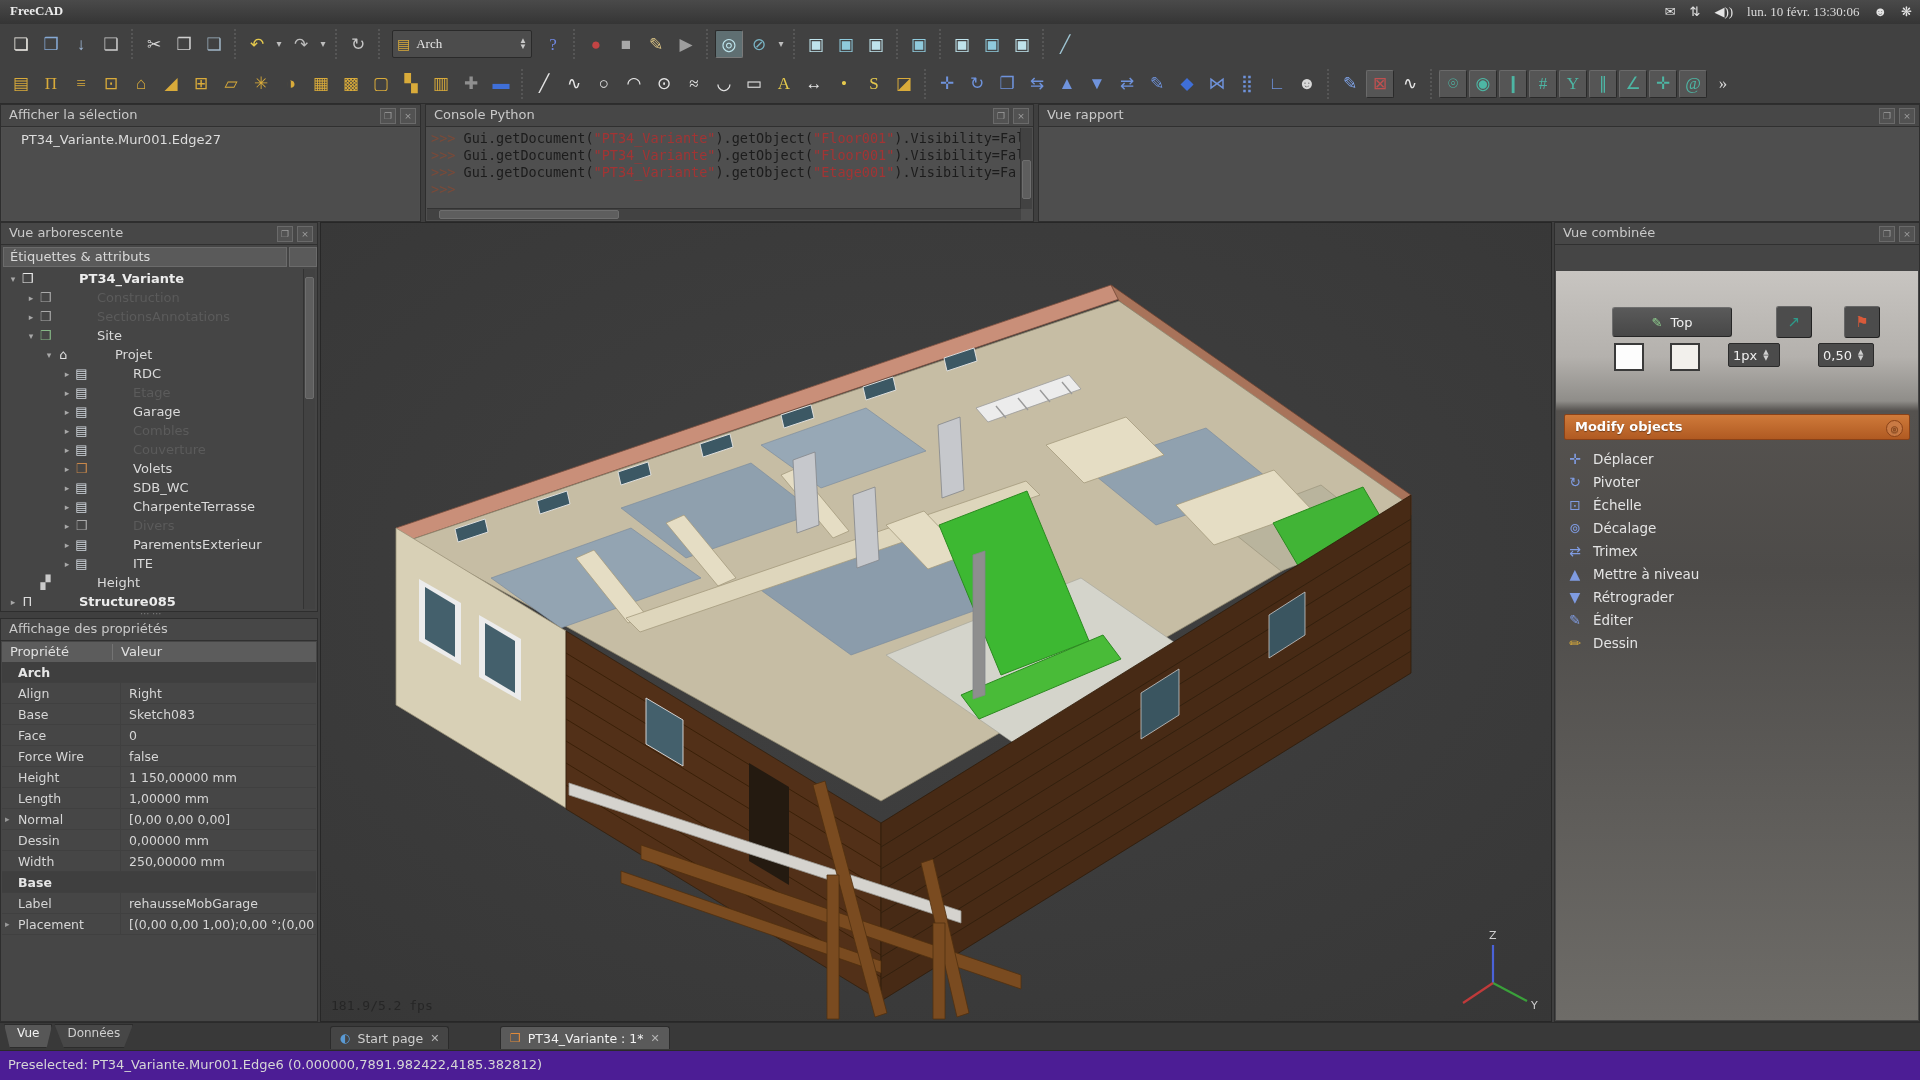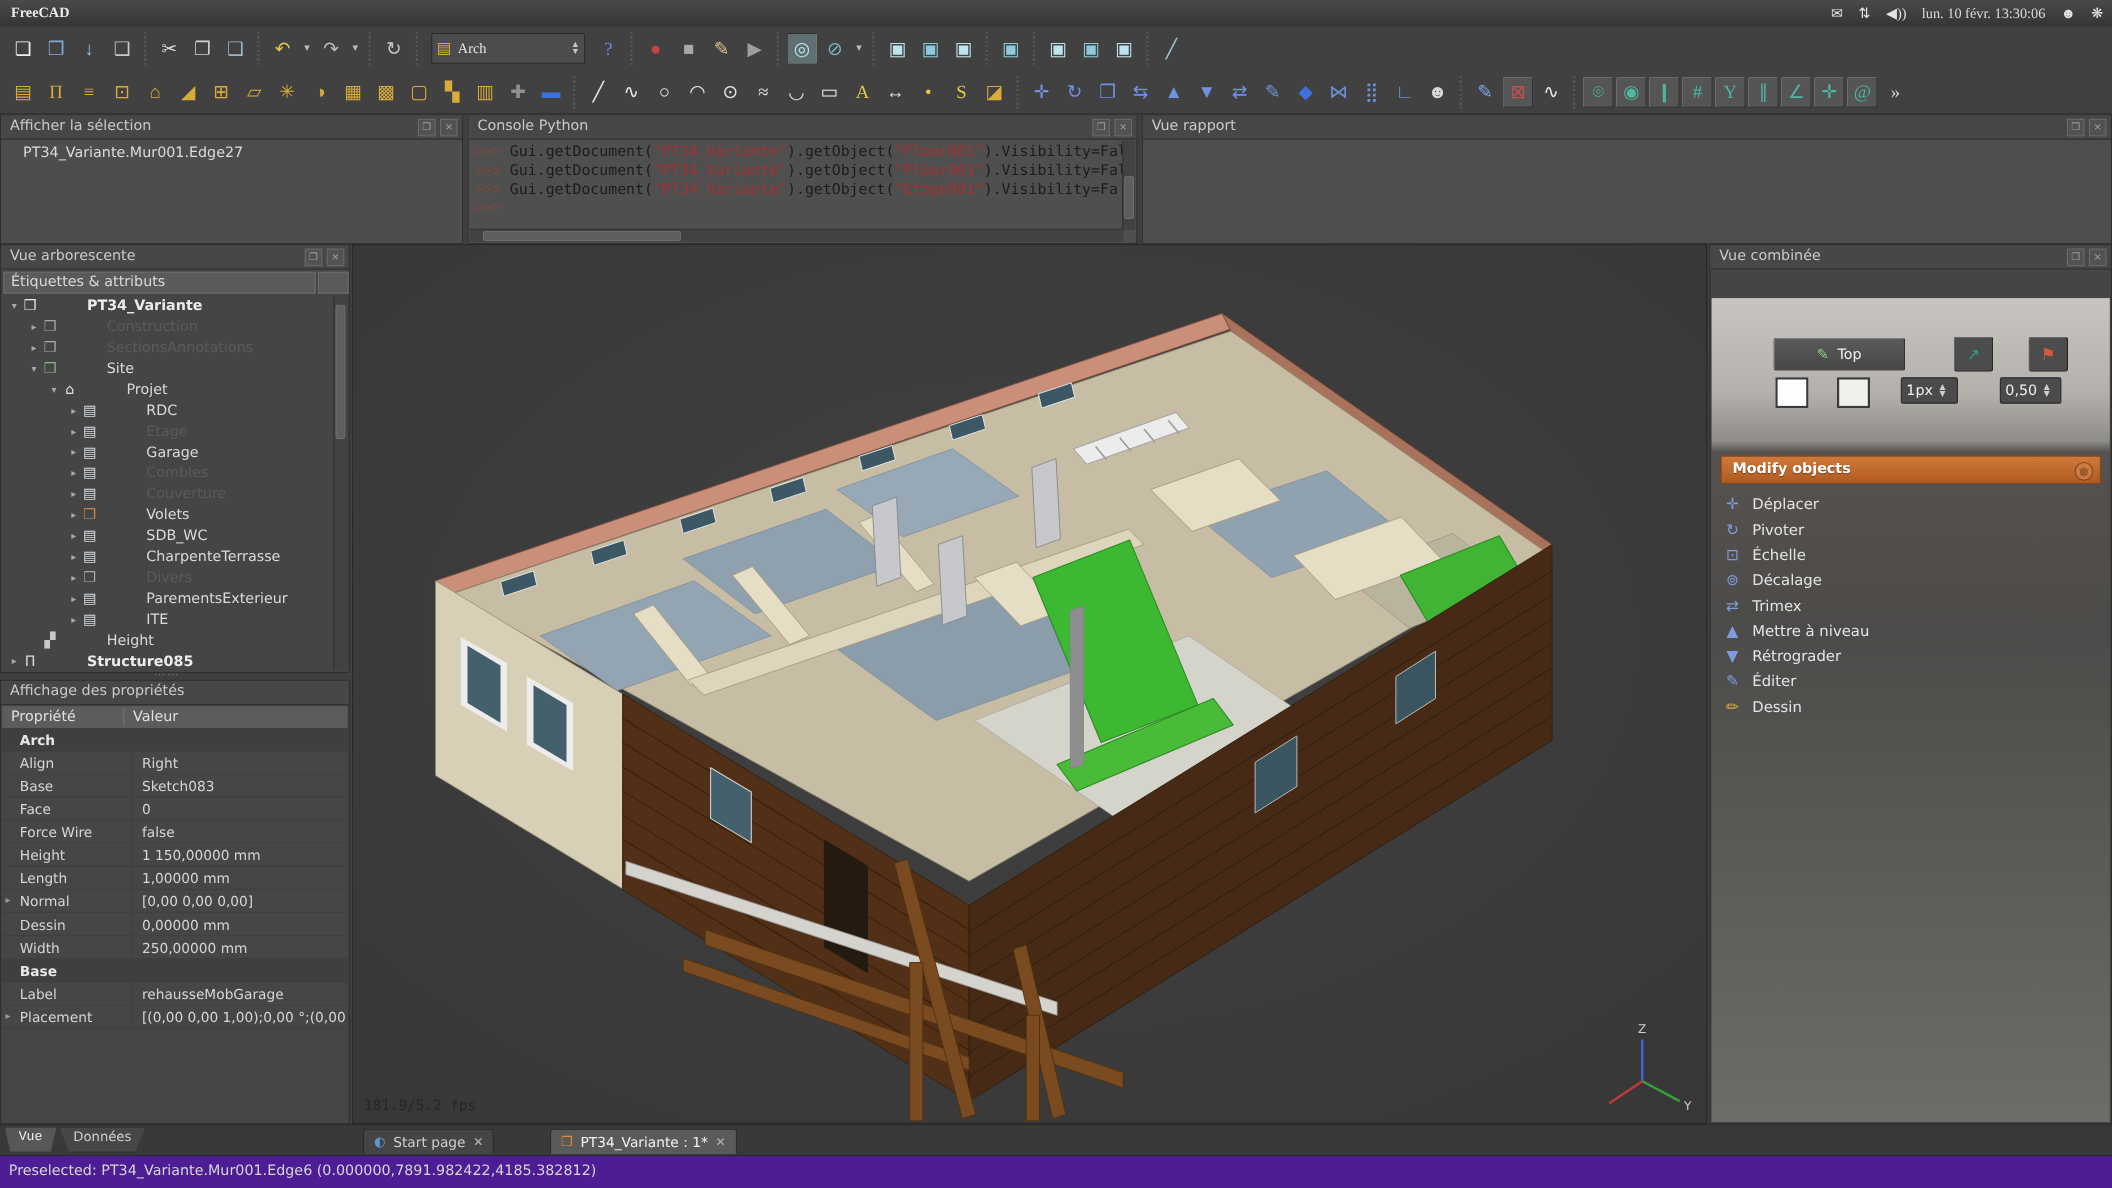--- a/index.html
+++ b/index.html
@@ -817,16 +817,16 @@
           </div>
         </div>
     </div>
   </div>
 
   <div id="statusbar">
     <span class="stxt">Preselected: PT34_Variante.Mur001.Edge6 (0.000000,7891.982422,4185.382812)</span>
   </div>
 
 <div style="position: absolute; left: 4px; top: 1024px; display: flex; gap: 2px;">
-      <div class="stab active" style="position: relative; font-family: Liberation Mono, monospace;">Vue</div>
+      <div class="stab active" style="position: relative;">Vue</div>
       <div class="stab" style="position: relative;">Données</div>
     </div>
   </div>
 
 </body></html>

